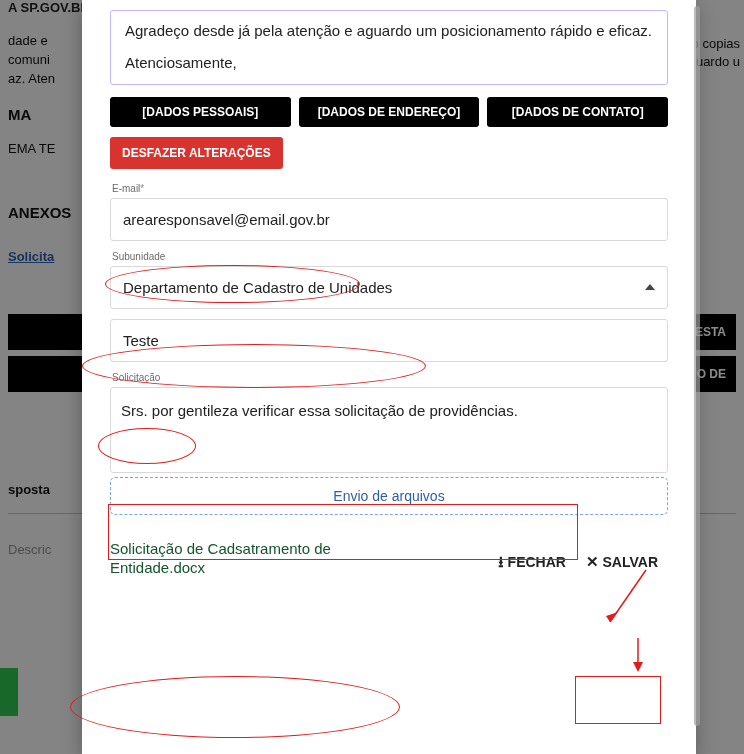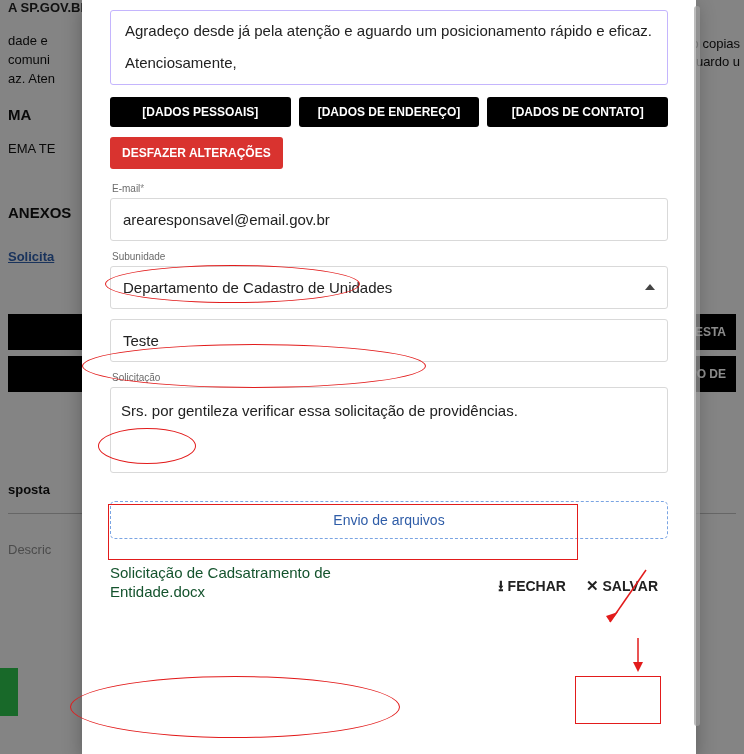--- a/index.html
+++ b/index.html
@@ -136,21 +136,21 @@
     .select .caret {
       width: 0; height: 0;
       border-left: 5px solid transparent;
       border-right: 5px solid transparent;
       border-bottom: 6px solid #444;
     }
     .textarea { min-height: 86px; padding-left: 8px; }
     .solicitacao-text { margin: 2px 2px 0 2px; }
 
     .upload-zone {
-      margin-top: 28px;
+      margin-top: 4px;
       border: 1px dashed #7aa4e3;
       color: #2f5da8;
       background: #fff;
       font-size: 14px;
       text-align: center;
       padding: 10px;
       border-radius: 5px;
       cursor: pointer;
     }
     .attached-file {

